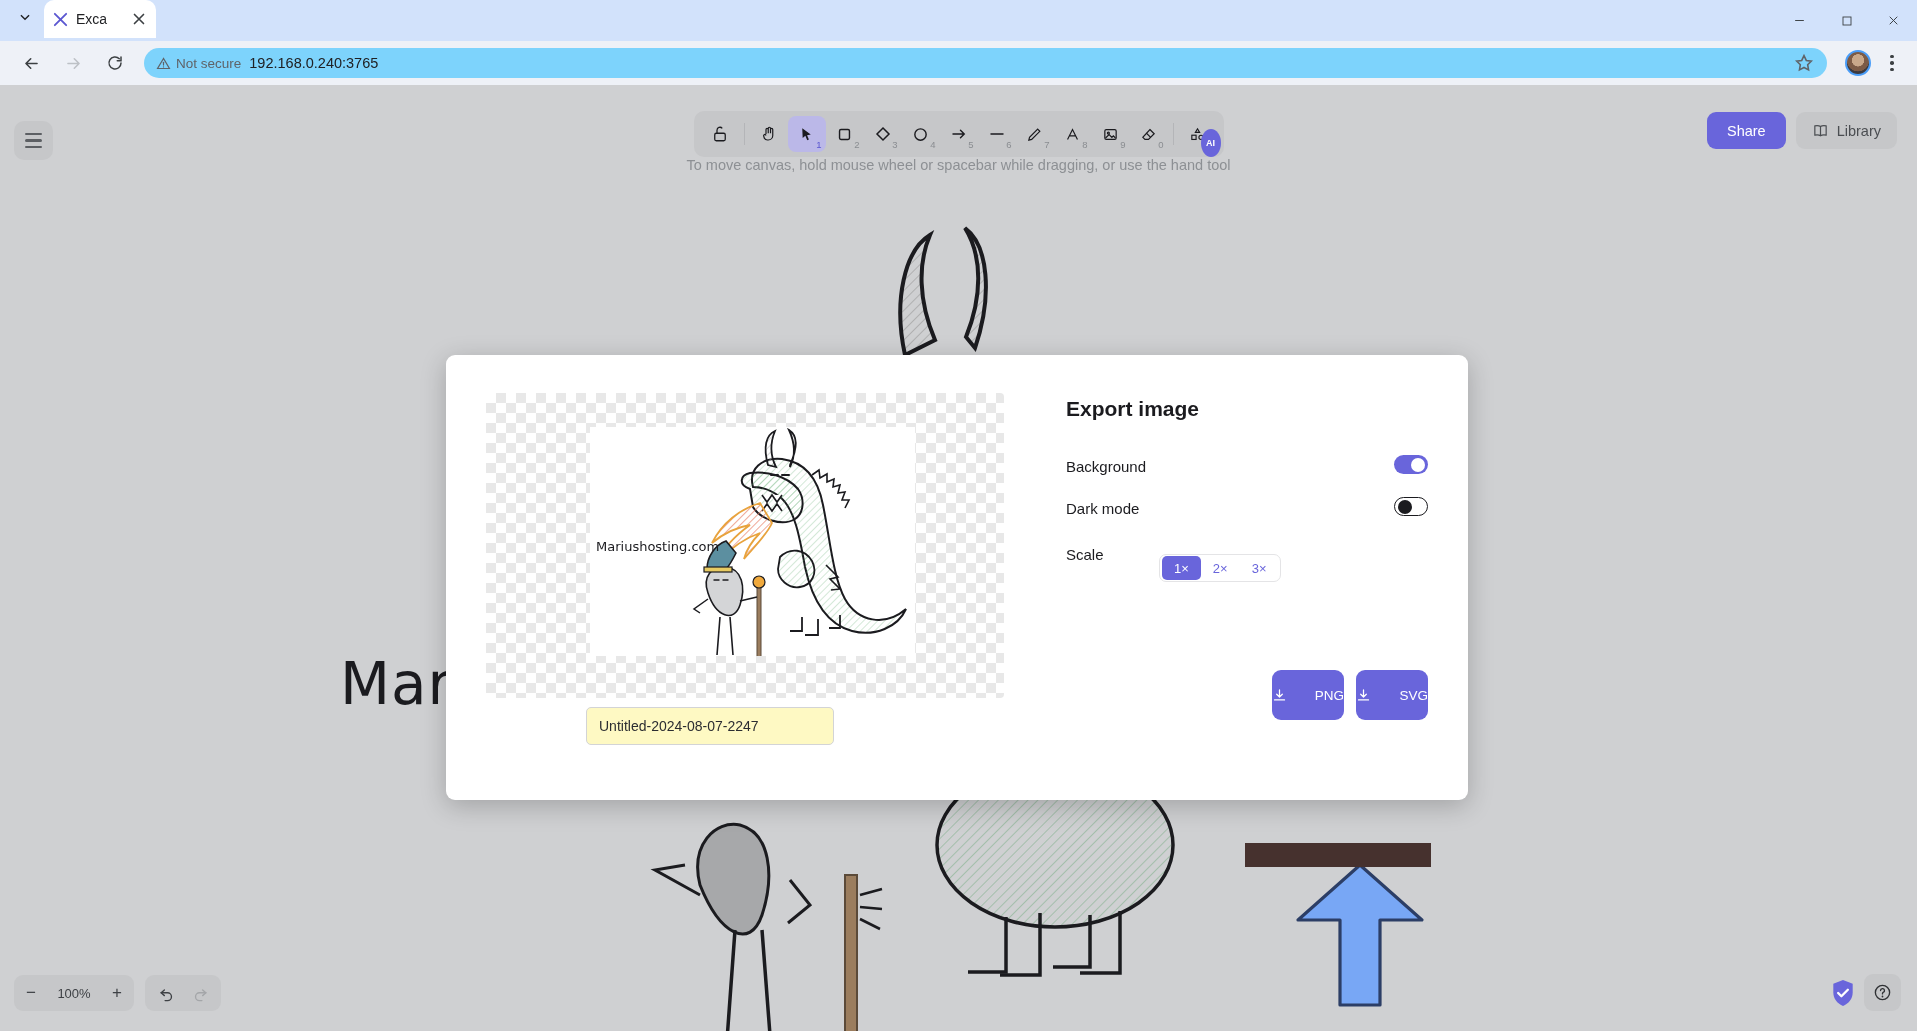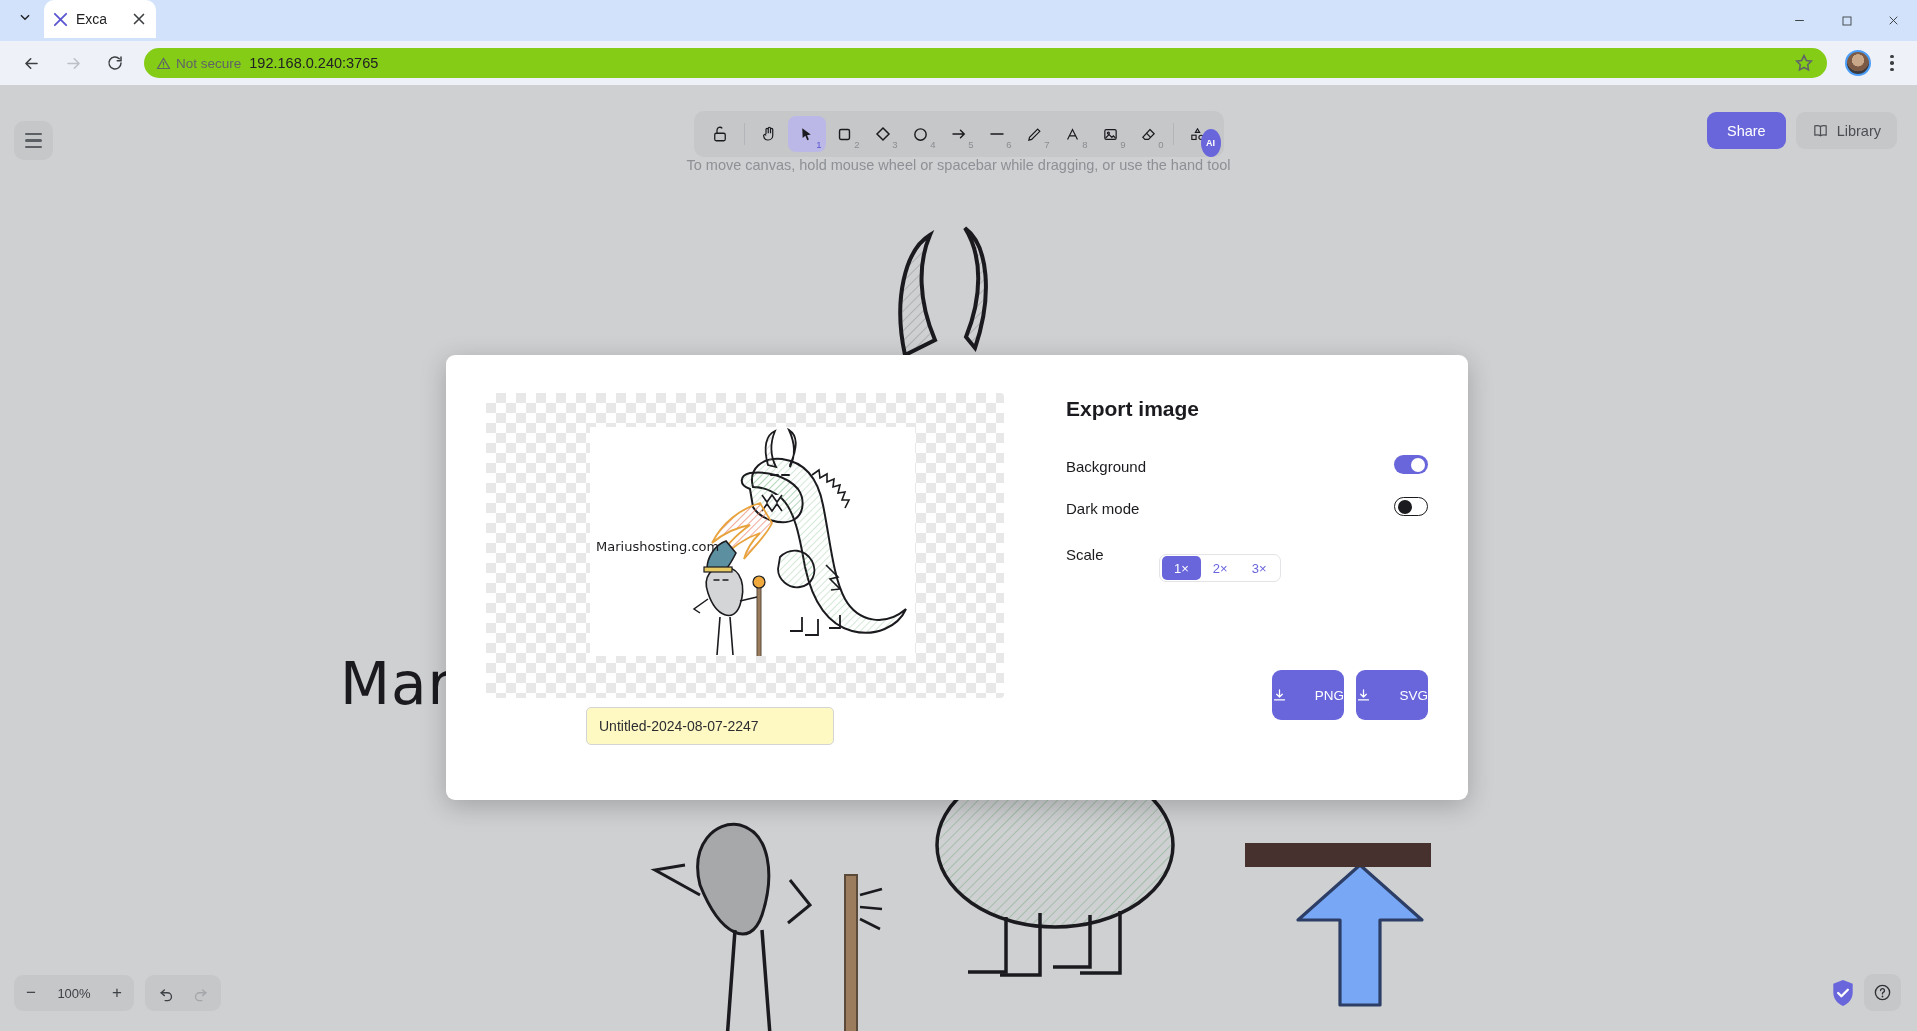--- a/index.html
+++ b/index.html
@@ -45,21 +45,21 @@
     position: absolute; top: 41px; left: 0; width: 1917px; height: 44px;
     background: #eef1f7; display: flex; align-items: center; padding: 0 10px;
   }
   .nav-btn {
     width: 34px; height: 34px; margin: 0 4px;
     display: flex; align-items: center; justify-content: center;
     color: #3c4043; border-radius: 50%;
   }
   .nav-btn.disabled { color: #bdc1c6; }
   .omnibox {
-    flex: 1 1 auto; height: 30px; background: #84cc16;
+    flex: 1 1 auto; height: 30px; background: #7dd3fc;
     border-radius: 16px; margin: 0 8px; display: flex;
     align-items: center; padding: 0 12px; gap: 8px;
   }
   .not-secure {
     display: flex; align-items: center; gap: 5px;
     font-size: 13.5px; color: #5f6368; white-space: nowrap;
   }
   .omni-url { font-size: 14.5px; color: #202124; flex: 1 1 auto; }
   .omni-star { width: 22px; height: 22px; color: #5f6368; }
   .avatar {

